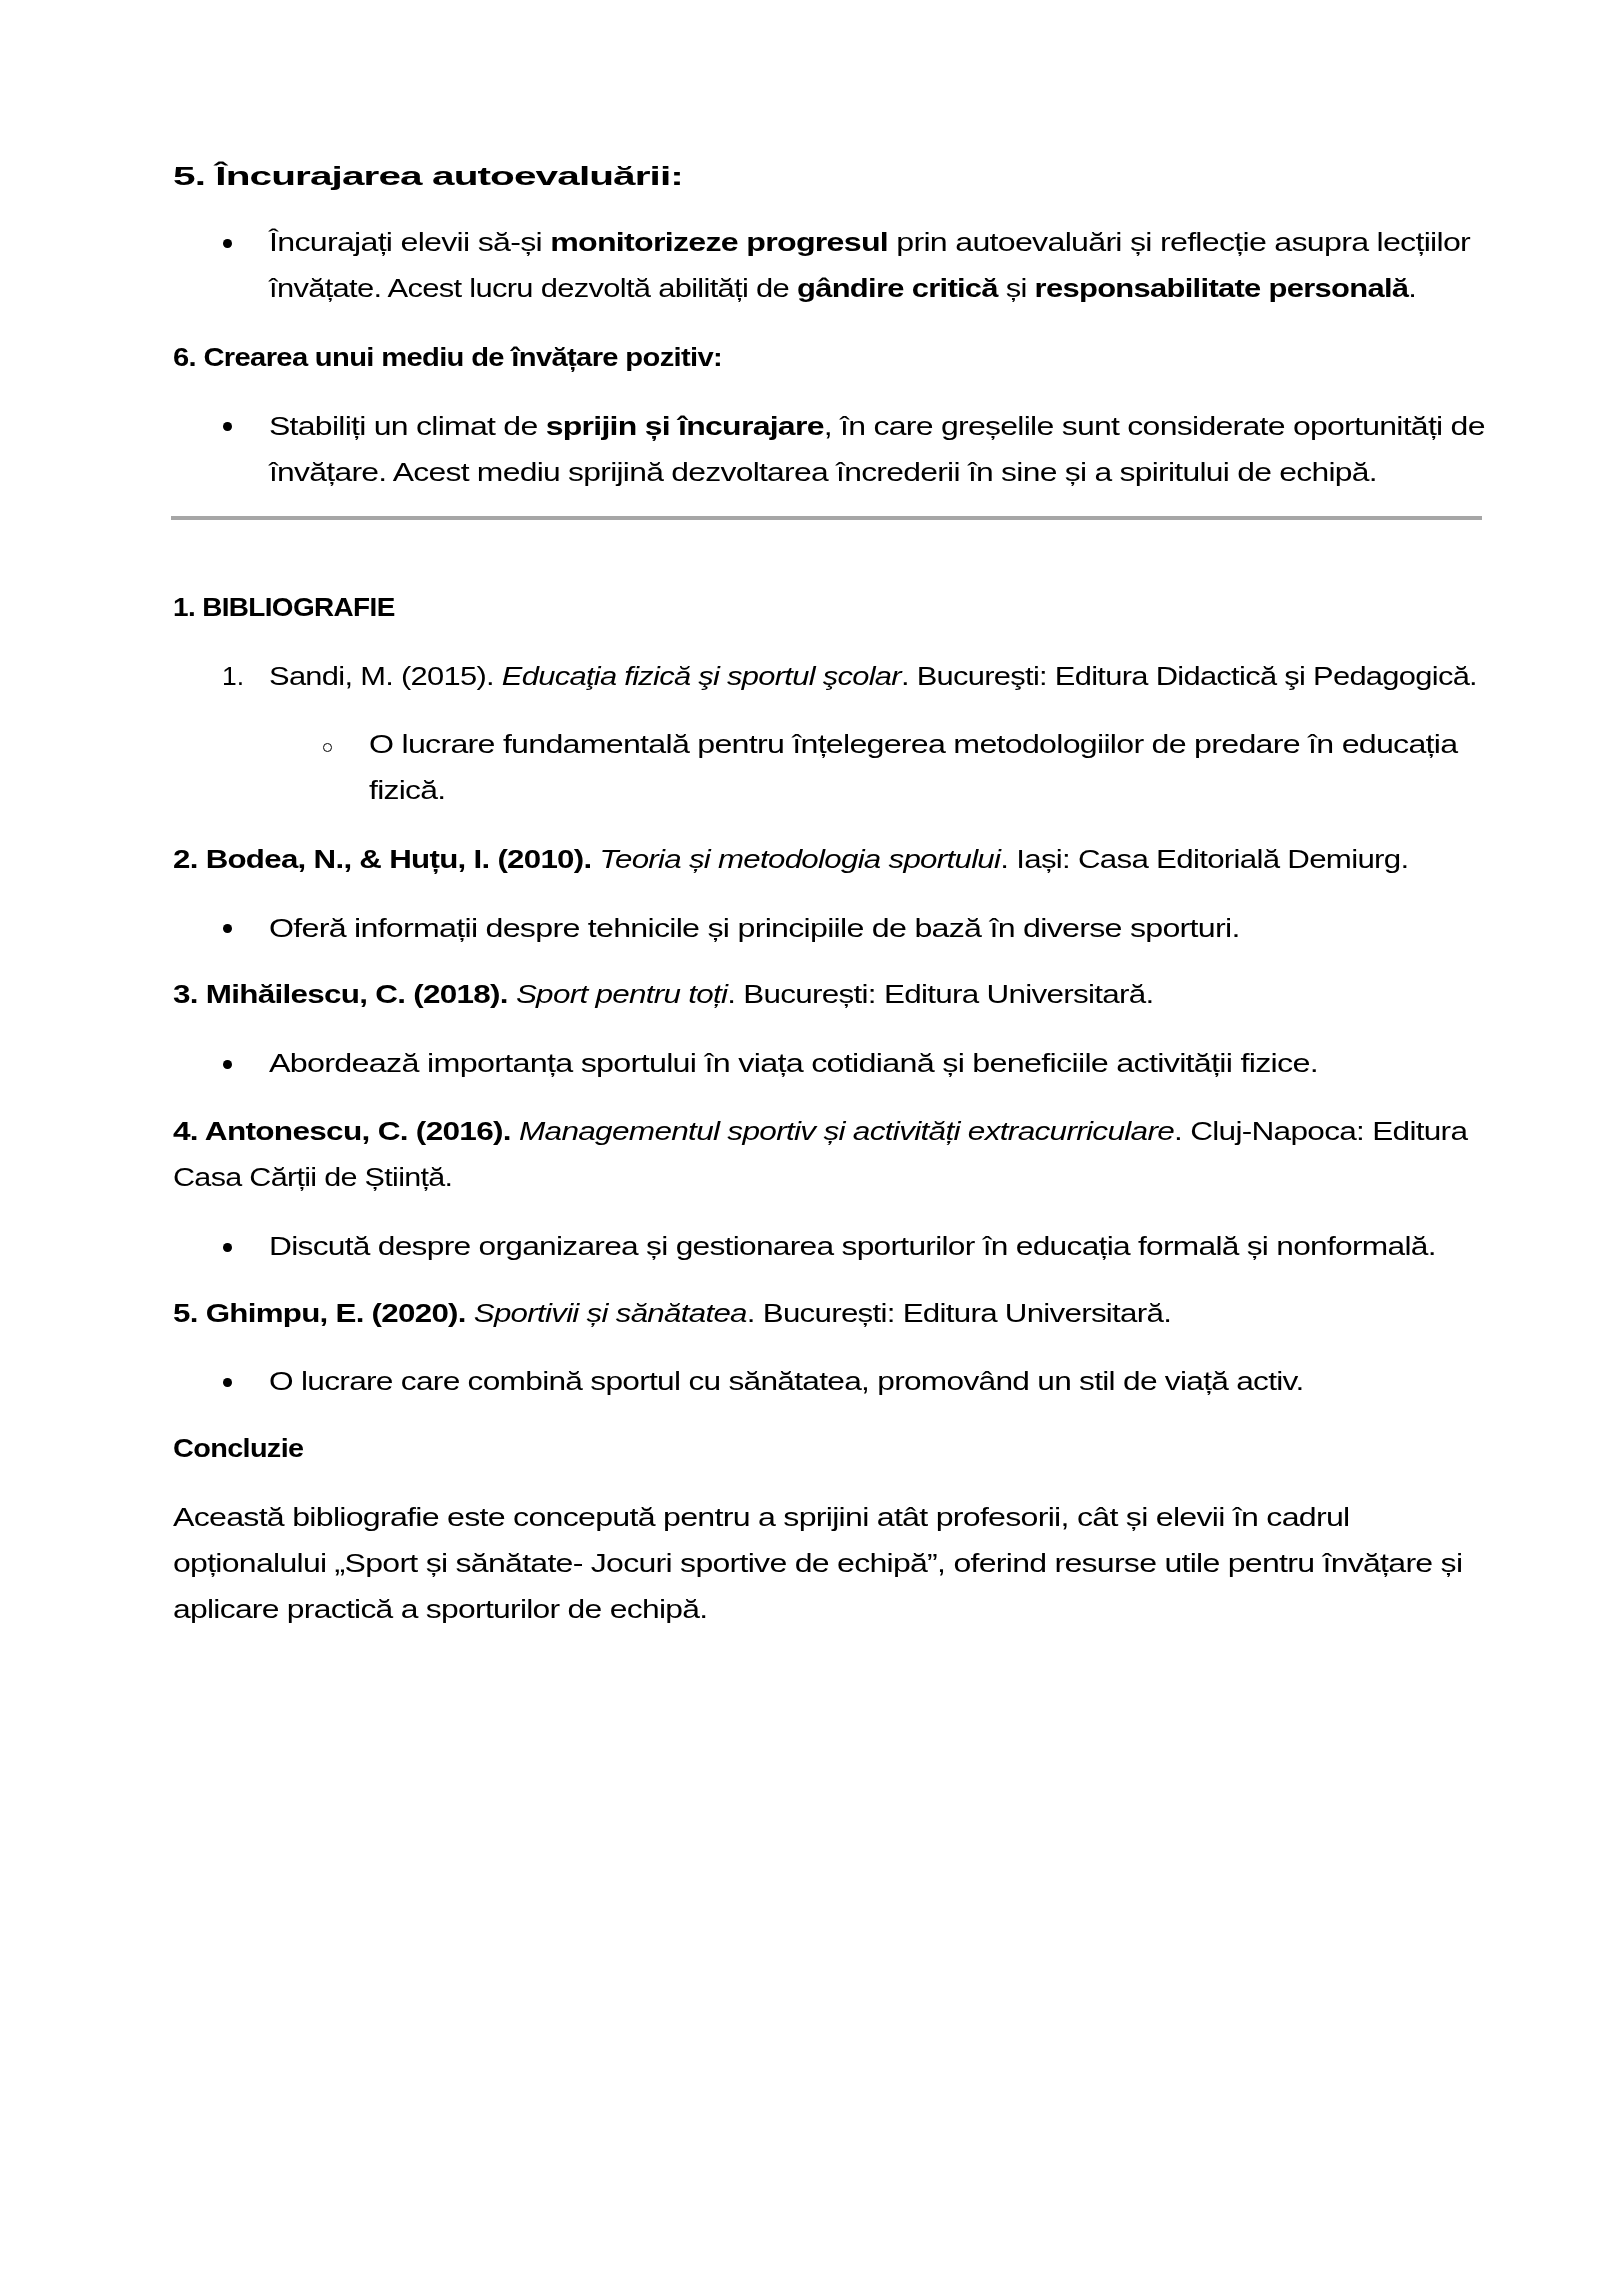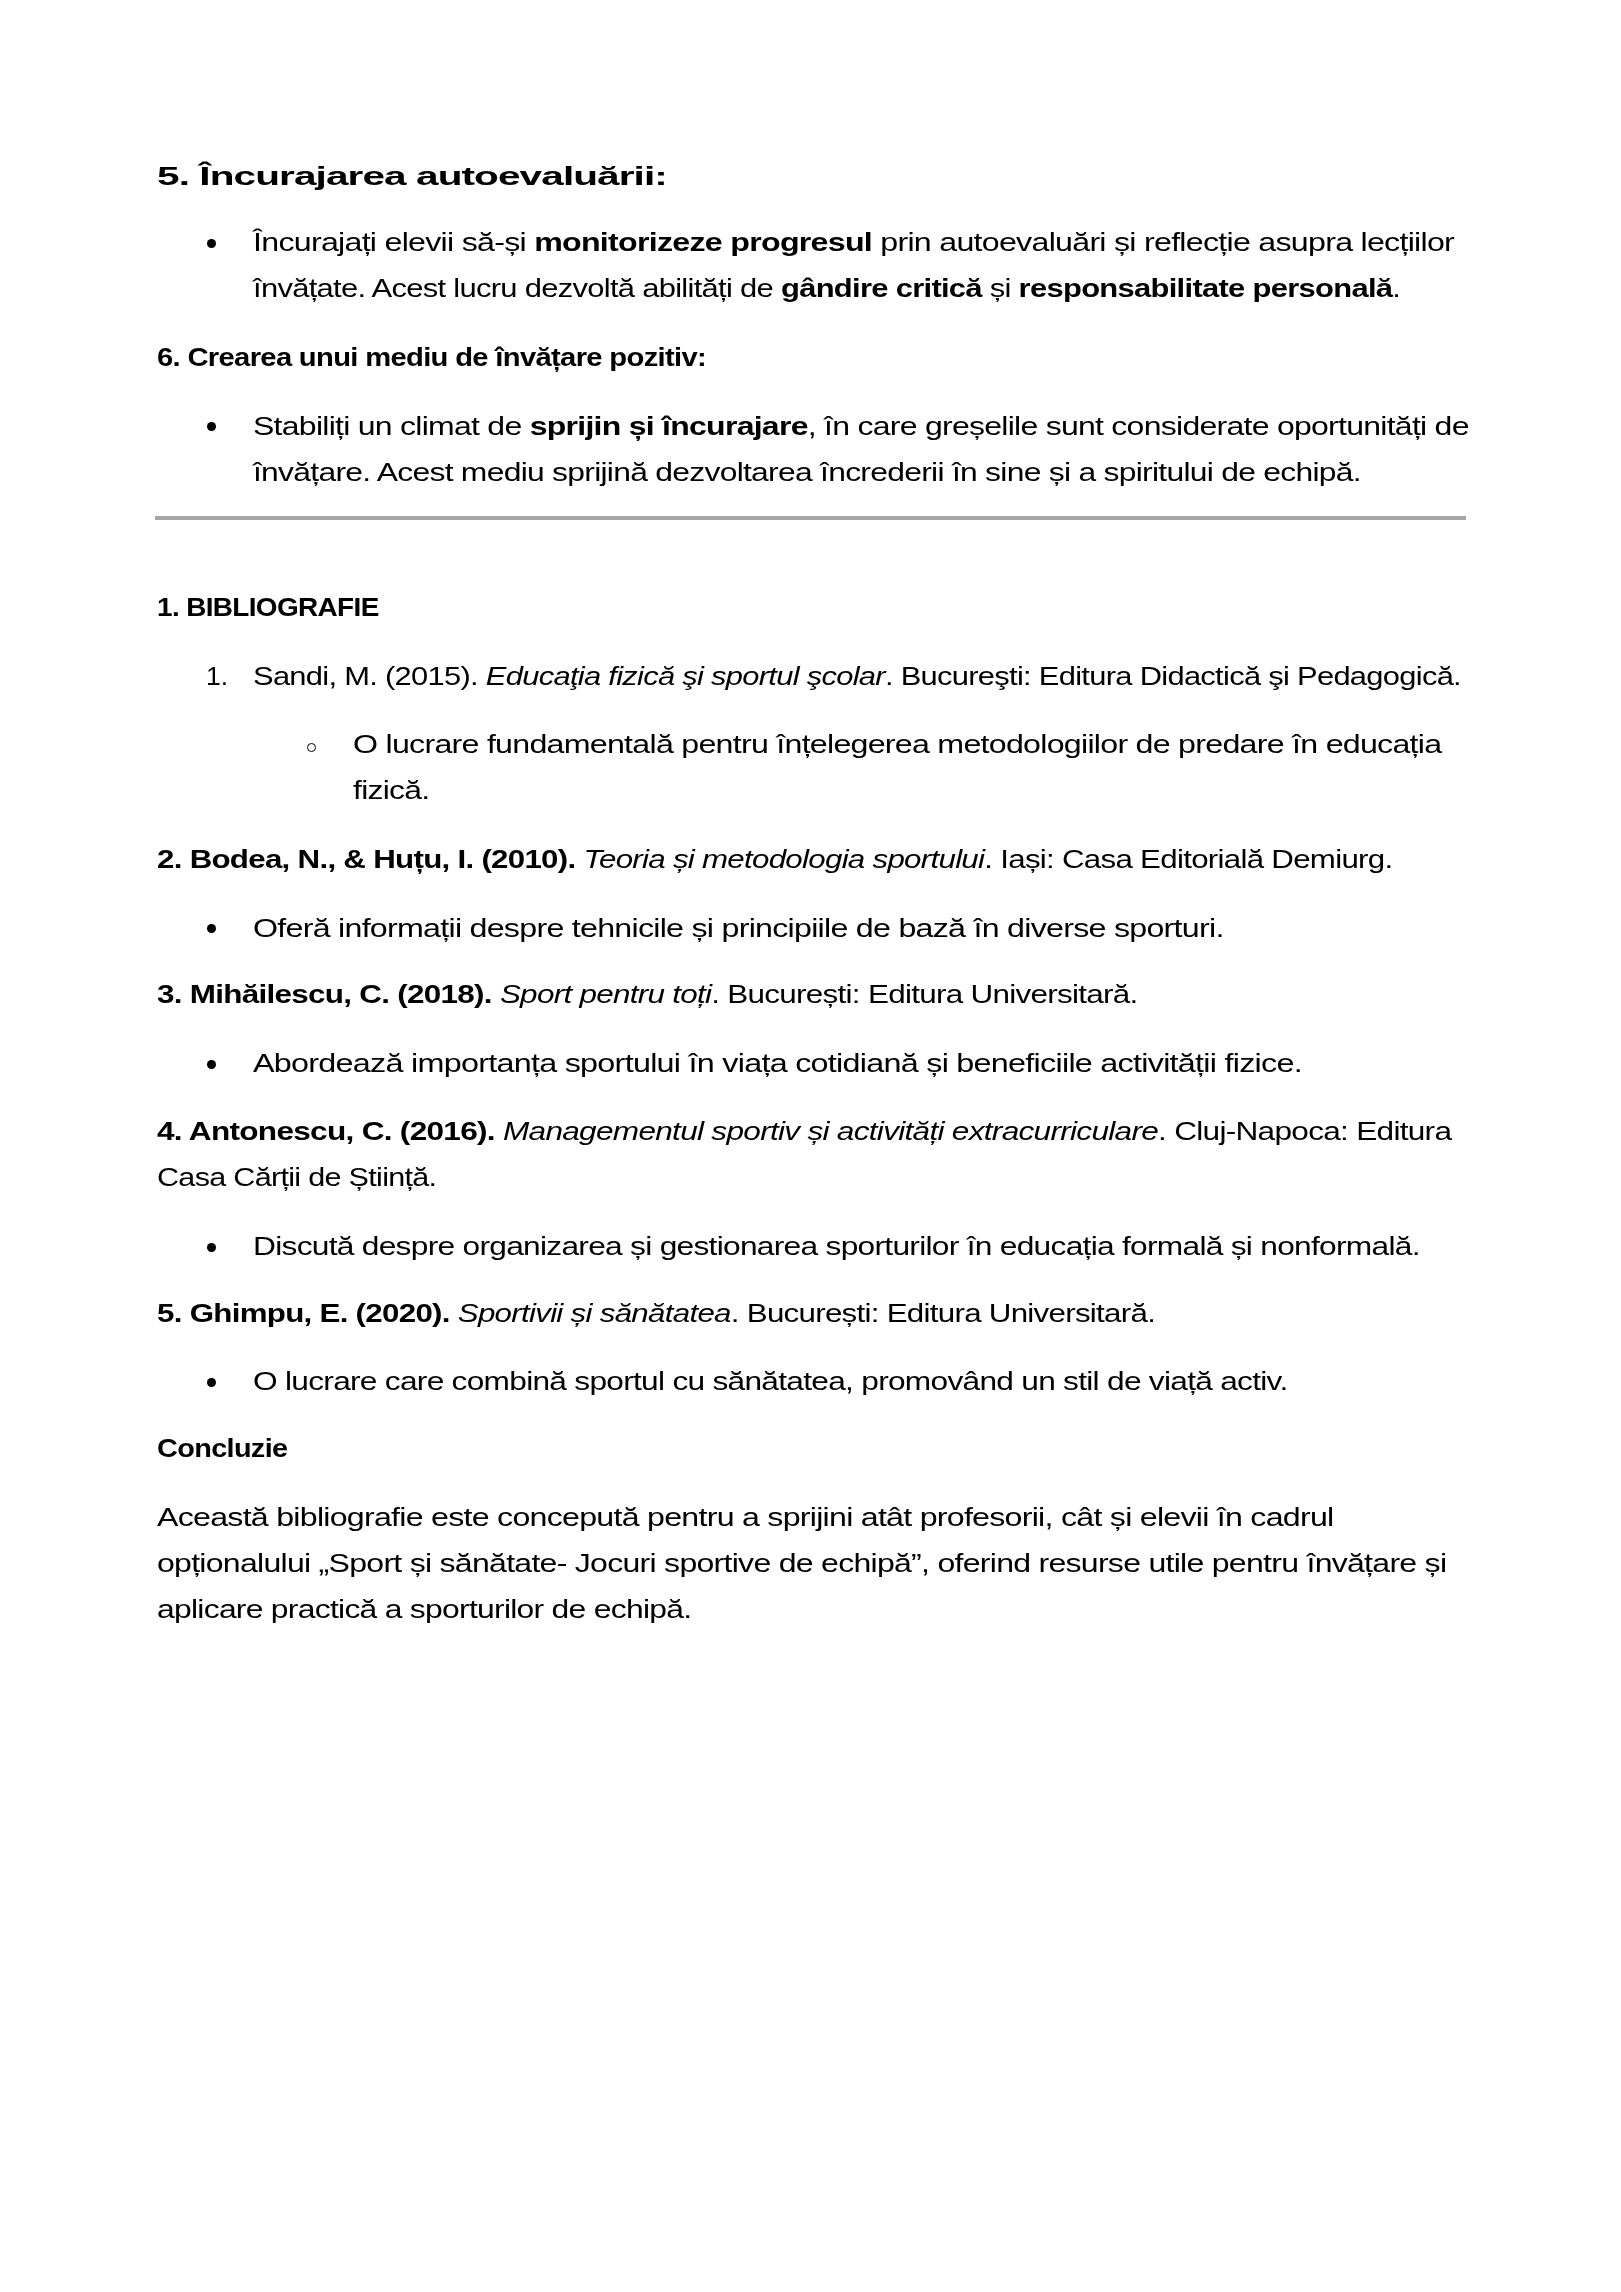--- a/index.html
+++ b/index.html
@@ -1,21 +1,21 @@
 <!DOCTYPE html>
 <html><head>
   <meta charset="utf-8">
   <style>
     html, body { margin: 0; padding: 0; background: #ffffff; }
     body {
       width: 1621px; height: 2293px; position: relative; overflow: hidden;
       font-family: "Liberation Sans", sans-serif;
       color: #000000;
     }
-    .page { position: absolute; left: 0; top: 0; width: 1362px; height: 2293px; border-radius: 29px; }
+    .page { position: absolute; left: 16px; top: 0; width: 1362px; height: 2293px; border-radius: 29px; }
     .line {
       position: absolute;
       white-space: nowrap;
       font-size: 26.5px;
       line-height: 33px;
       letter-spacing: -0.6px;
       transform-origin: left top;
     }
     .b { font-weight: bold; }
     .i { font-style: italic; }

